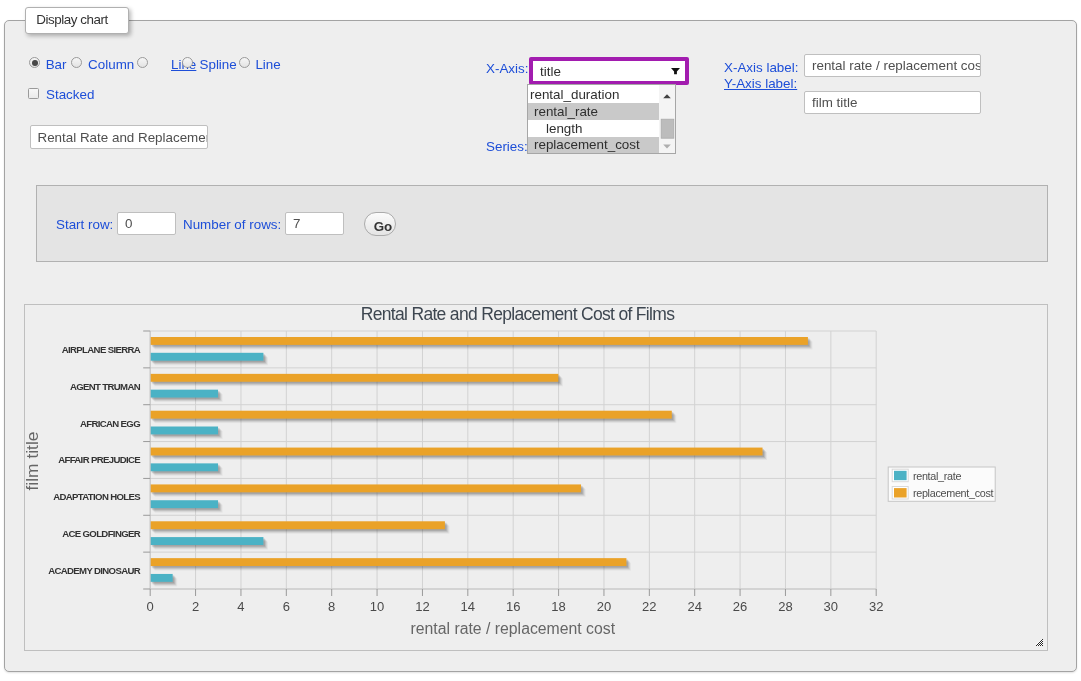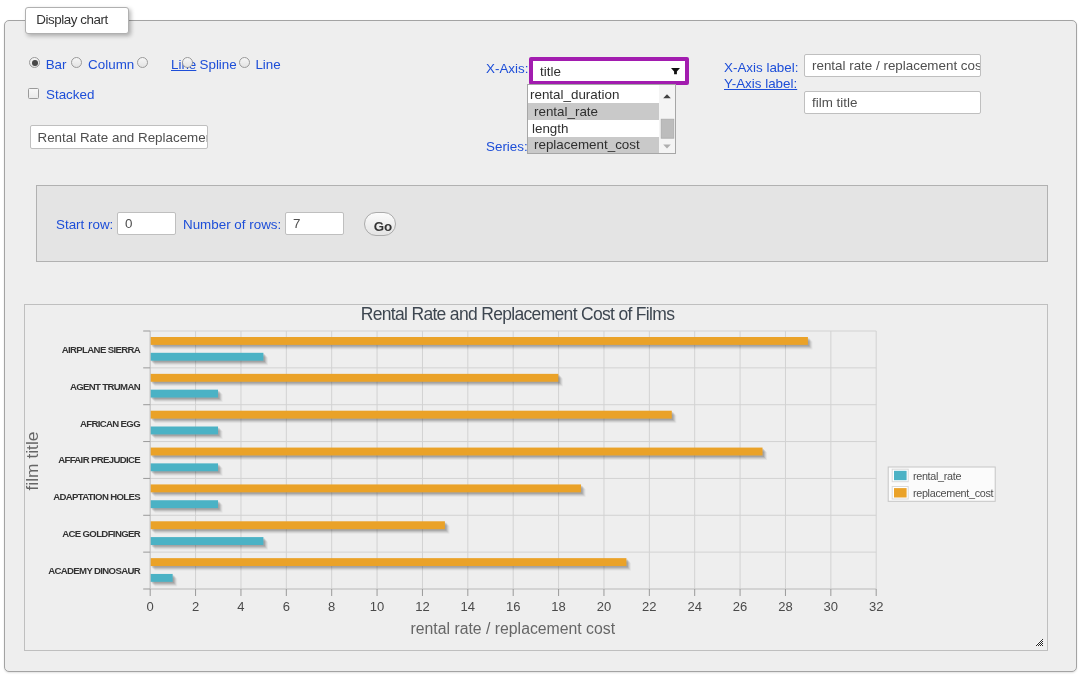--- a/index.html
+++ b/index.html
@@ -44,21 +44,21 @@
 <div class="abs" style="left:529px;top:57px;width:152px;height:20px;background:#fff;border:4px solid #a21caf;border-radius:2px;">
   <span style="position:absolute;left:7px;top:3px;font-size:13.4px;color:#2f2f2f;">title</span>
   <svg style="position:absolute;right:5px;top:7px;" width="9" height="7">
       <path d="M0 0 H9 L5.9 3.4 V6.3 H3.1 V3.4 Z" fill="#111"></path>
     </svg>
 </div>
 
 <div class="abs" style="left:527px;top:84px;width:147px;height:68px;background:#fff;border:1px solid #a6a6a6;">
   <div style="position:absolute;left:0;top:1px;width:131px;height:34px;line-height:17px;font-size:13.4px;color:#2f2f2f;padding-left:2px;box-sizing:border-box;">rental_duration</div>
   <div style="position:absolute;left:0;top:18px;width:131px;height:17px;line-height:17px;font-size:13.4px;color:#2f2f2f;padding-left:6px;box-sizing:border-box;background:#c9c9c9;">rental_rate</div>
-  <div style="position:absolute;left:0;top:35px;width:131px;height:17px;line-height:17px;font-size:13.4px;color:#2f2f2f;padding-left:4px;box-sizing:border-box;">length</div>
+  <div style="position:absolute;left:0;top:35px;width:131px;height:17px;line-height:17px;font-size:13.4px;color:#2f2f2f;padding-left:18px;box-sizing:border-box;">length</div>
   <div style="position:absolute;left:0;top:52px;width:131px;height:16px;line-height:16px;font-size:13.4px;color:#2f2f2f;padding-left:6px;box-sizing:border-box;background:#c9c9c9;">replacement_cost</div>
 
   <div style="position:absolute;right:0;top:0;width:16px;height:68px;background:#f4f4f4;">
     <svg style="position:absolute;top:0;left:0;" width="16" height="68">
       <path d="M4.2 13.2 L8 9.2 L11.8 13.2 Z" fill="#424242"></path>
       <rect x="2.2" y="34.2" width="12.6" height="19" fill="#bcbcbc" stroke="#aaa" stroke-width="0.8"></rect>
       <path d="M4.2 59.4 L8 63.4 L11.8 59.4 Z" fill="#aeaeae"></path>
     </svg>
   </div>
 </div>

